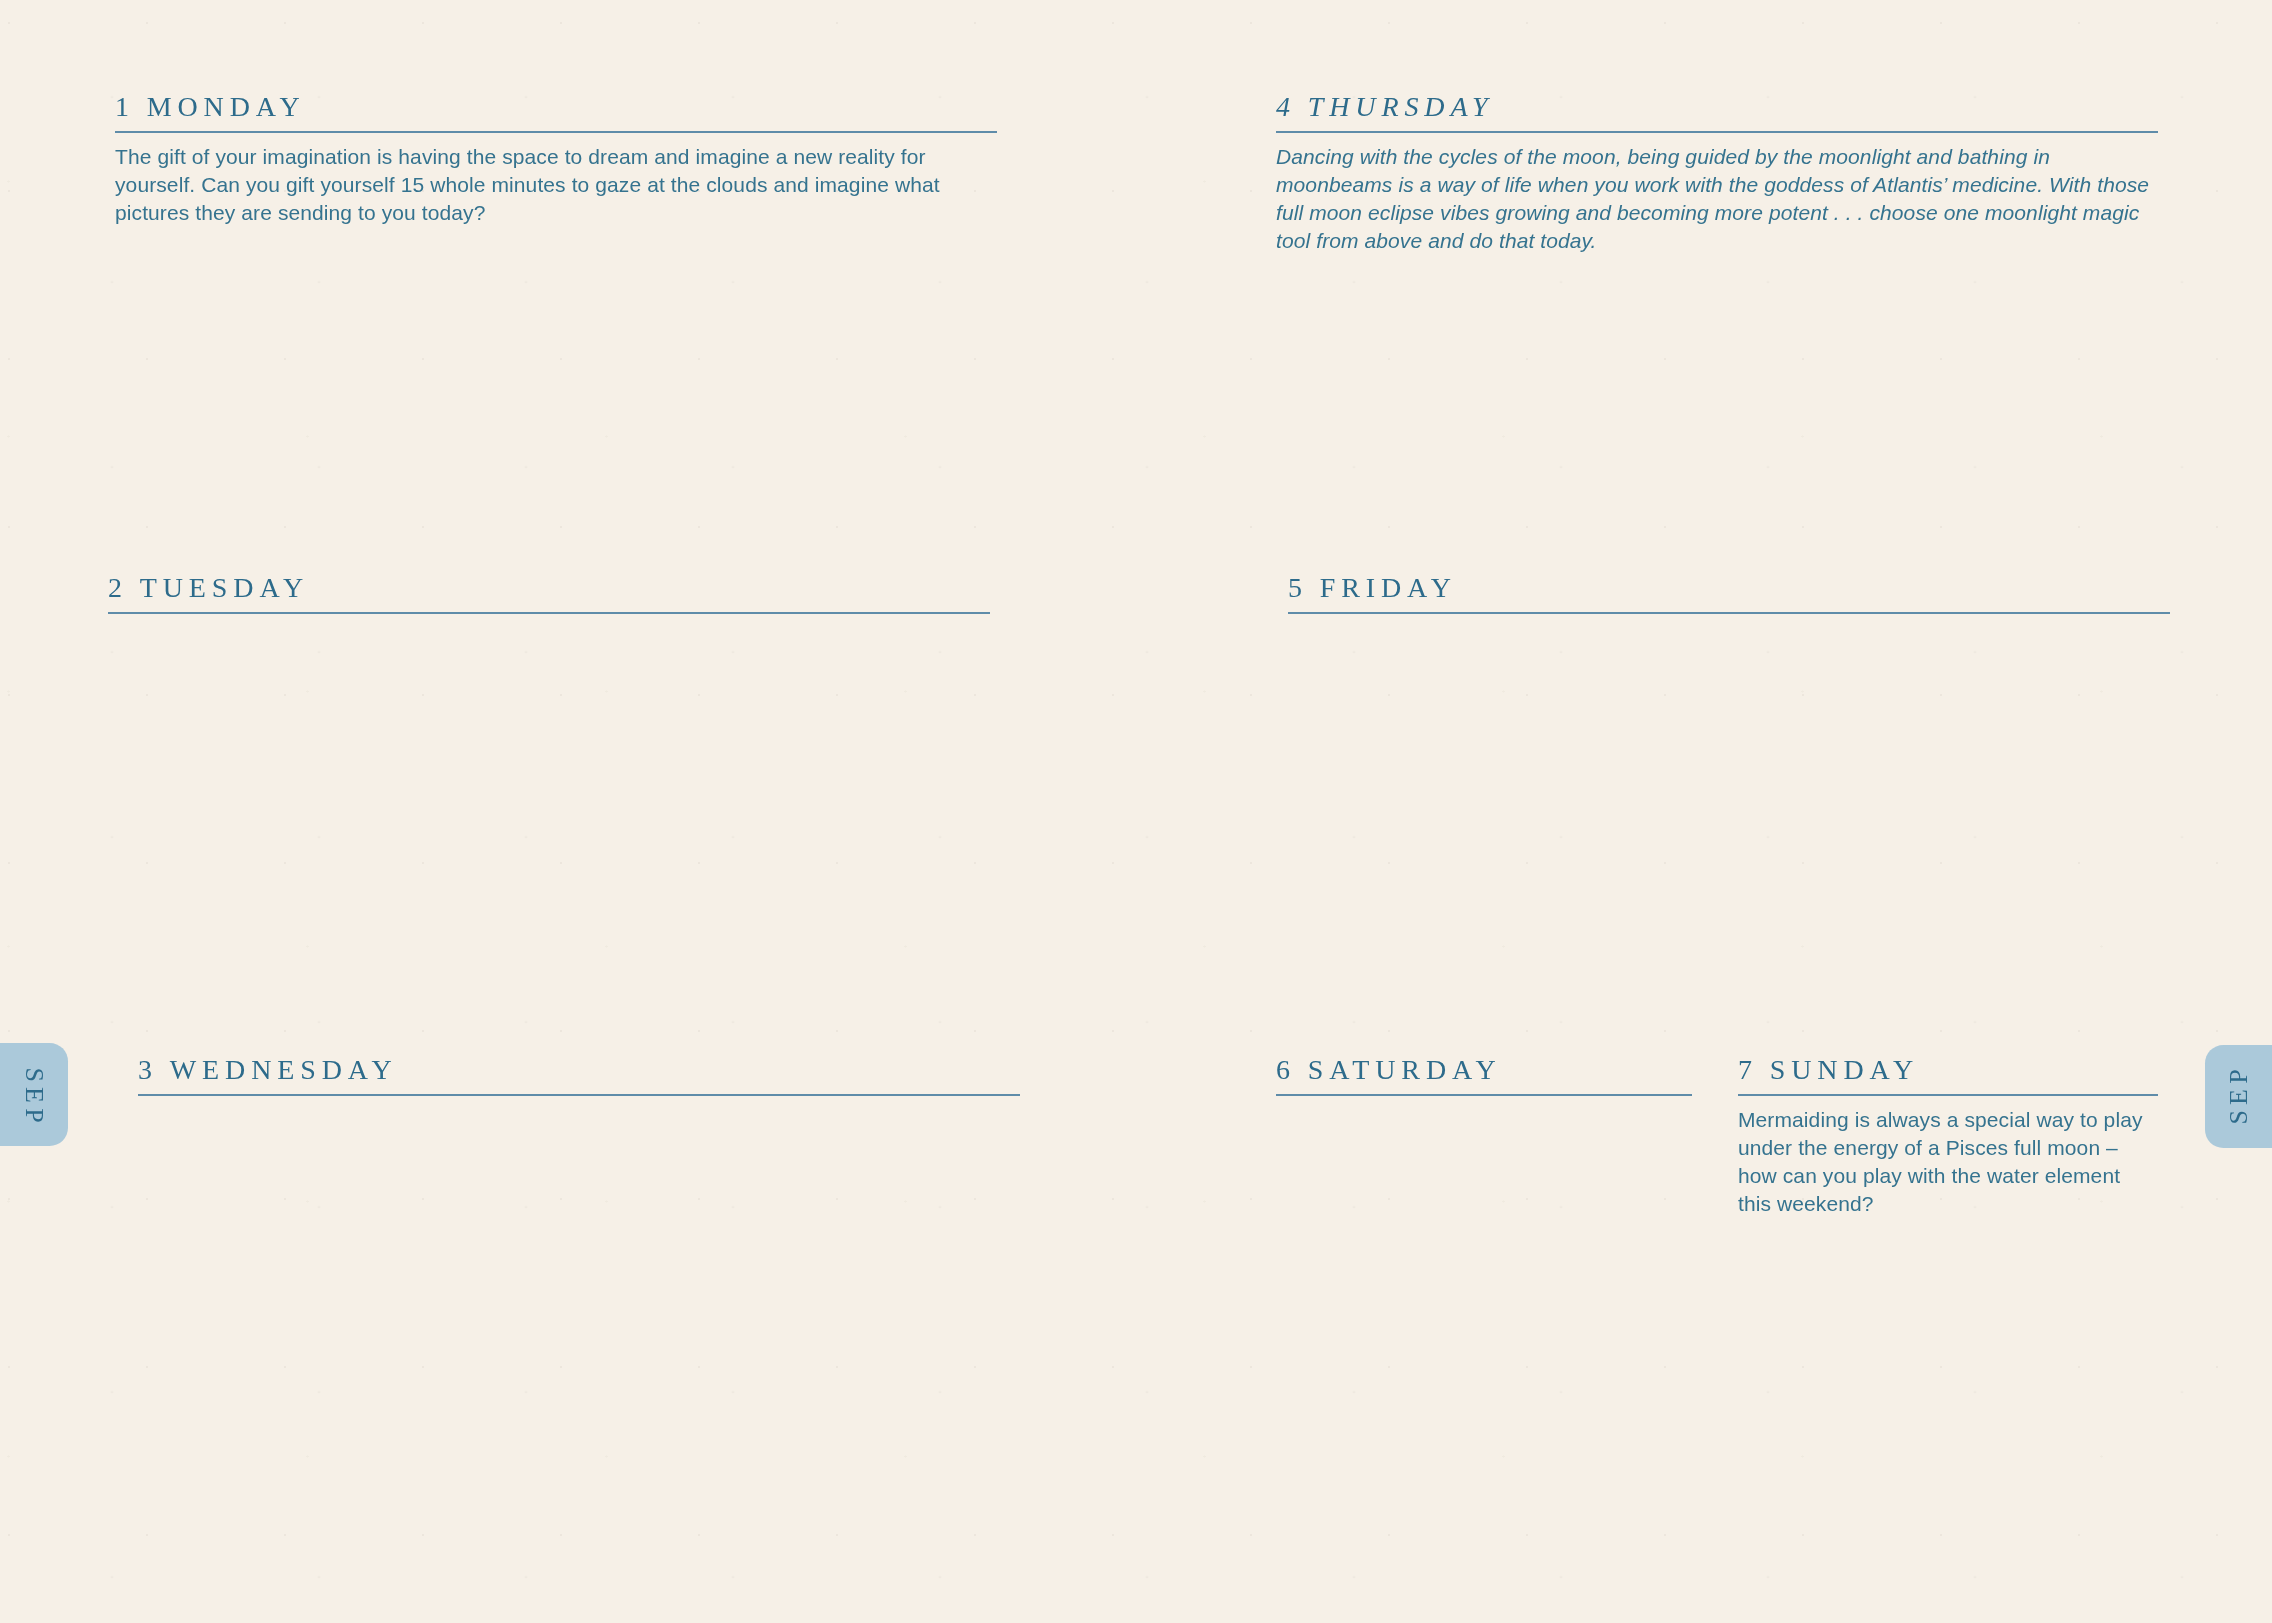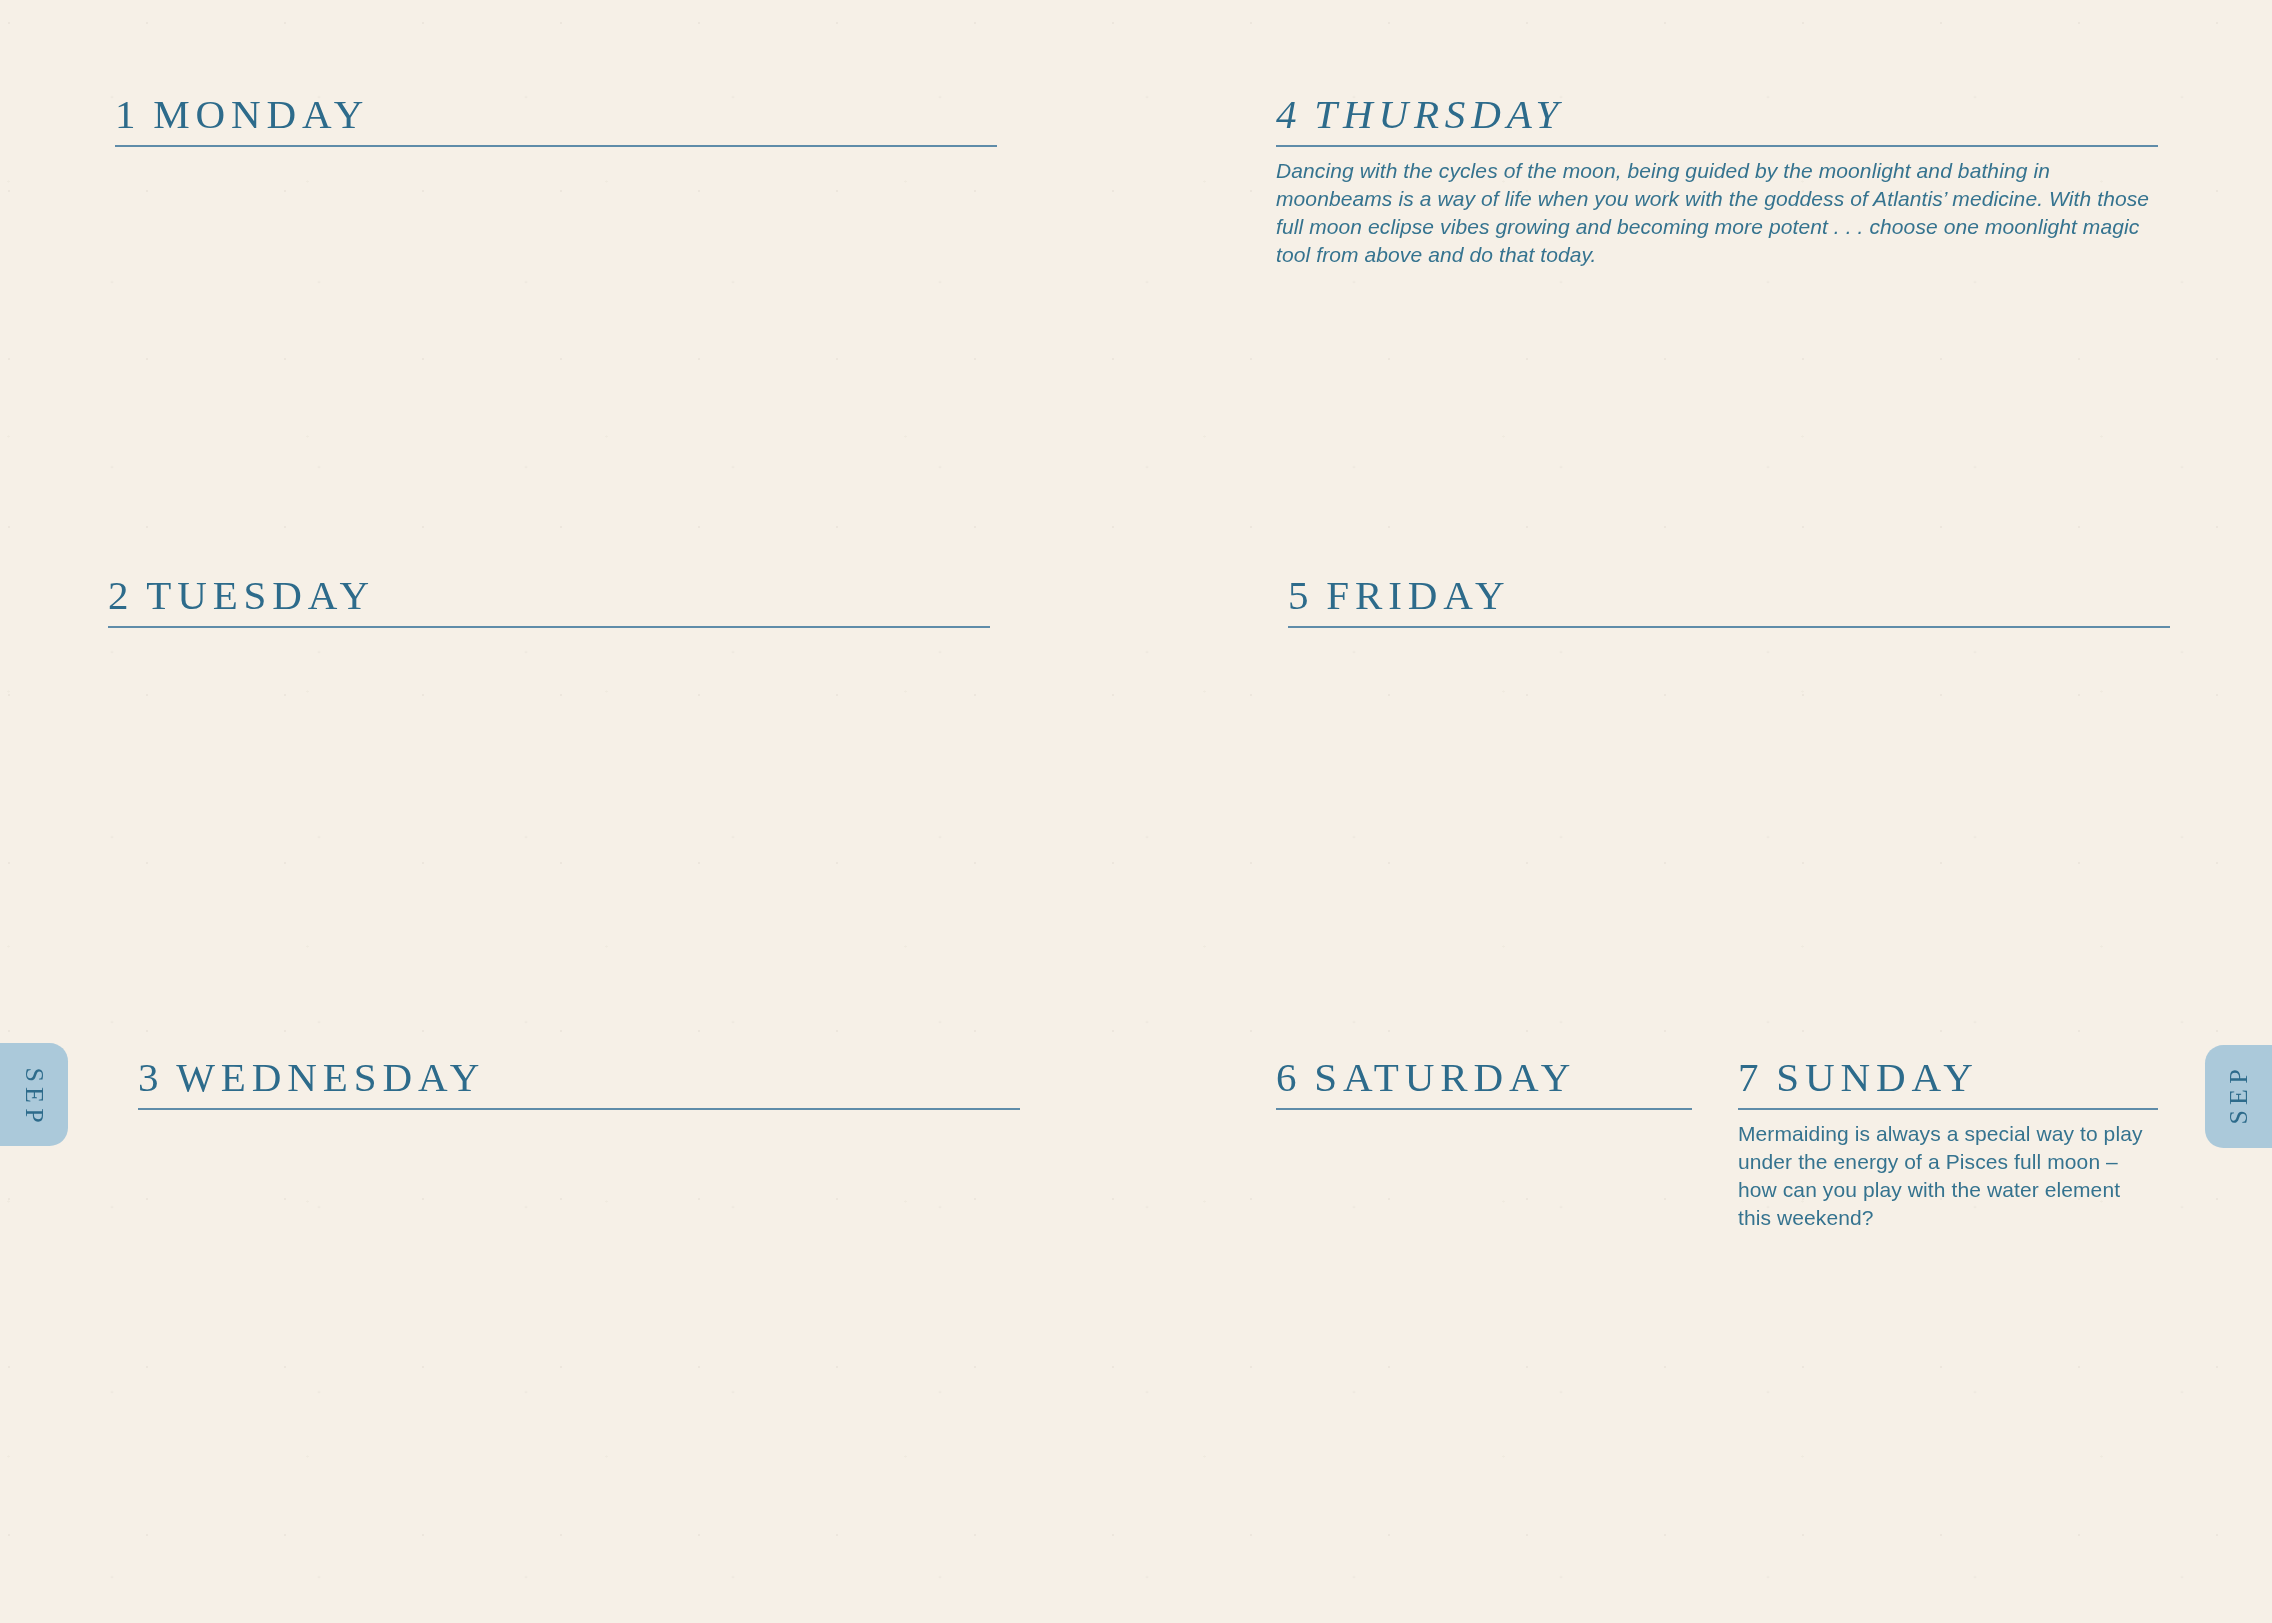--- a/index.html
+++ b/index.html
@@ -23,21 +23,21 @@
       radial-gradient(rgba(140,130,110,.06) 1px, transparent 1.4px);
     background-size: 207px 185px, 138px 168px, 299px 255px;
     background-position: 8.5px 4.6px, 78px 107px, 158px 54px;
     font-family:"Liberation Sans", sans-serif;
   }
 
   .day{position:absolute;}
   .day-header{
     font-family:"Liberation Serif", serif;
     font-weight:400;
-    font-size:41px;
+    font-size:28px;
     line-height:1.1;
     letter-spacing:5.9px;
     color:var(--heading);
     padding-bottom:7.9px;
     border-bottom:2.6px solid var(--rule);
     white-space:nowrap;
   }
   .day-number{display:inline-block;margin-right:11.8px;}
   .day-note{
     margin-top:10.5px;
@@ -78,20 +78,23 @@
   .month-tab-left .tab-text{transform:rotate(90deg);}
   .month-tab-right .tab-text{transform:rotate(-90deg);}
 </style>
 </head>
 <body>
 
 <div>
 
   <section class="day day-1">
     <h2 class="day-header"><span class="day-number">1</span><span class="day-name">MONDAY</span></h2>
+    <div class="day-note">
+      <p>The gift of your imagination is having the space to dream and imagine a new reality for yourself. Can you gift yourself 15 whole minutes to gaze at the clouds and imagine what pictures they are sending to you today?</p>
+    </div>
   </section>
 
   <section class="day day-2">
     <h2 class="day-header"><span class="day-number">2</span><span class="day-name">TUESDAY</span></h2>
   </section>
 
   <section class="day day-3">
     <h2 class="day-header"><span class="day-number">3</span><span class="day-name">WEDNESDAY</span></h2>
   </section>
 

